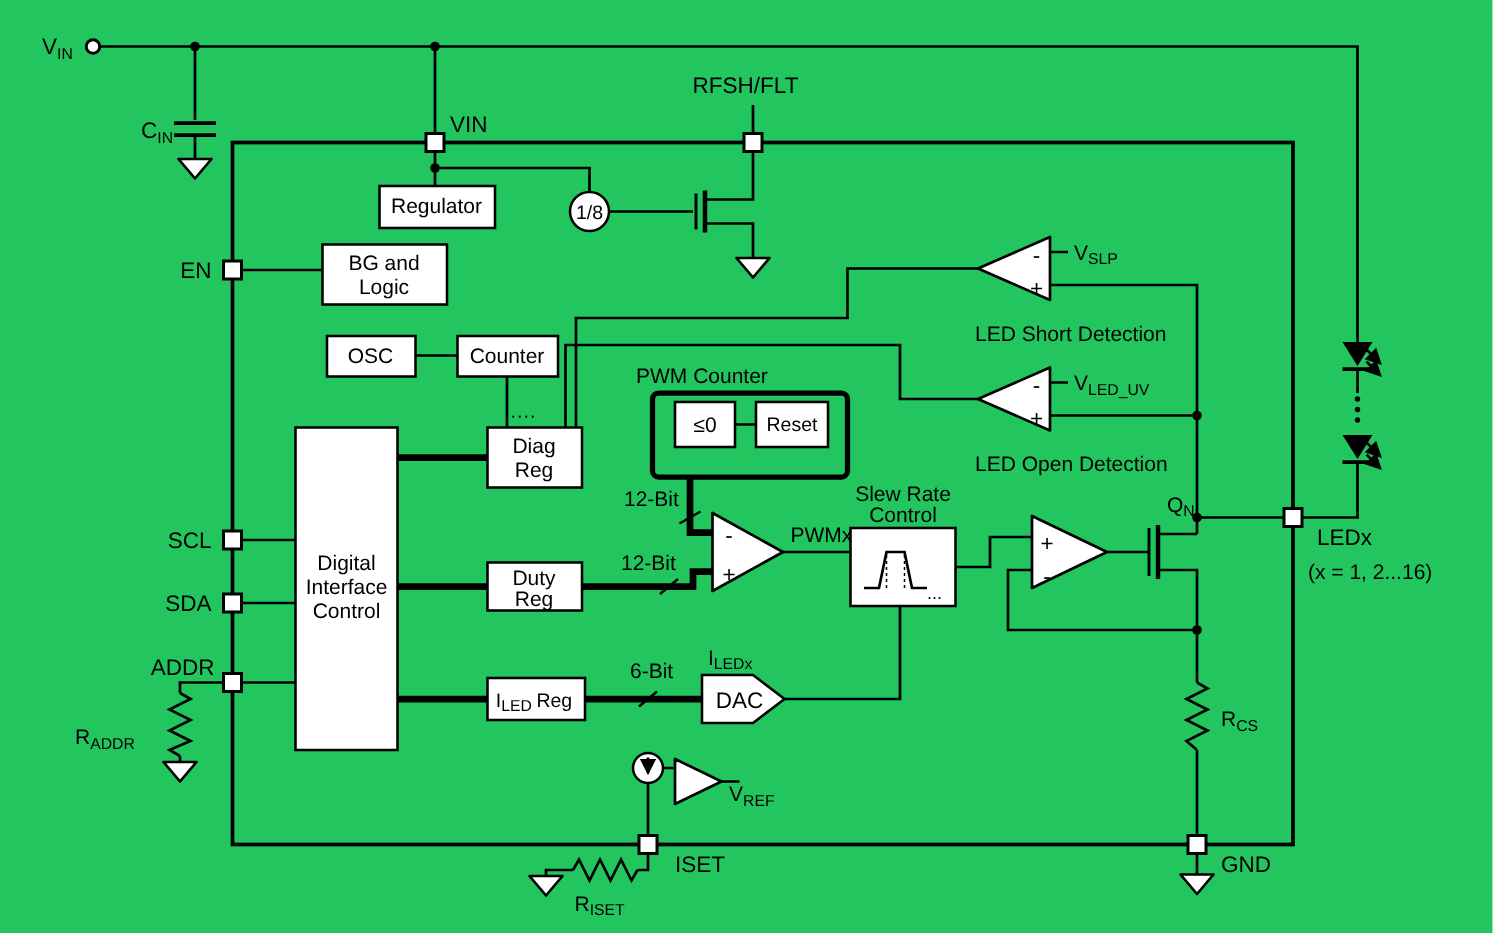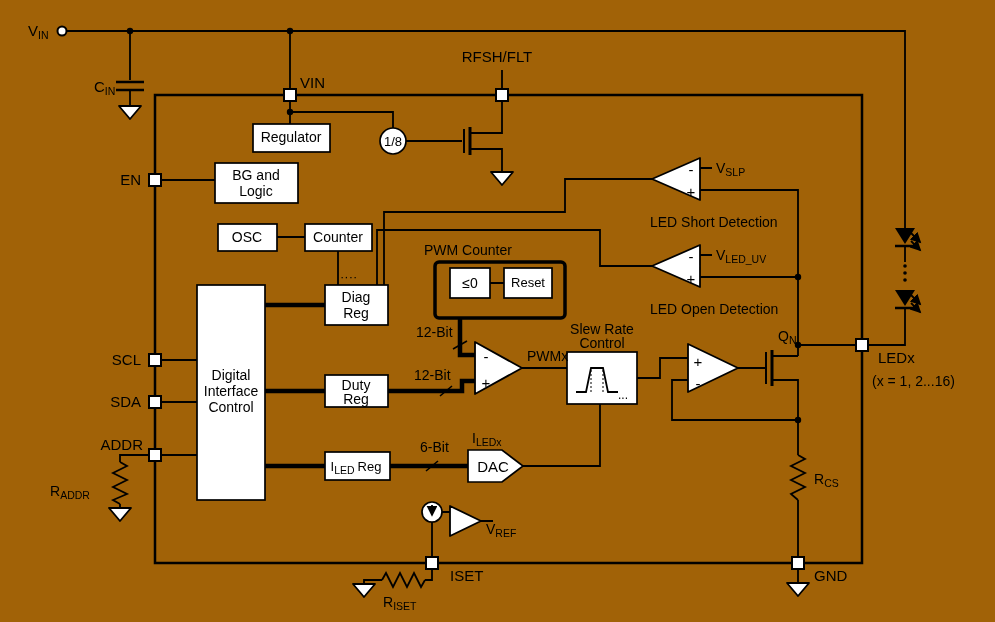--- a/index.html
+++ b/index.html
@@ -1,16 +1,16 @@
 <!DOCTYPE html>
 <html><head>
 <meta charset="utf-8">
 <style>
   html,body{margin:0;padding:0;background:#fff;}
-  .stage{width:995px;height:622px;position:relative;background:#a16207;}
+  .stage{width:995px;height:622px;position:relative;background:#22c55e;}
   svg{display:block;}
   text{font-family:"Liberation Sans","DejaVu Sans",sans-serif;fill:#000;}
   .t15{font-size:15px;}
   .t14{font-size:14px;}
   .t13{font-size:13px;}
   .t12{font-size:12px;}
   .sub{font-size:10.5px;}
   .wire{stroke:#000;stroke-width:1.8;fill:none;}
   .bus{stroke:#000;stroke-width:4.5;fill:none;}
   .blk{fill:#fff;stroke:#000;stroke-width:1.7;}

